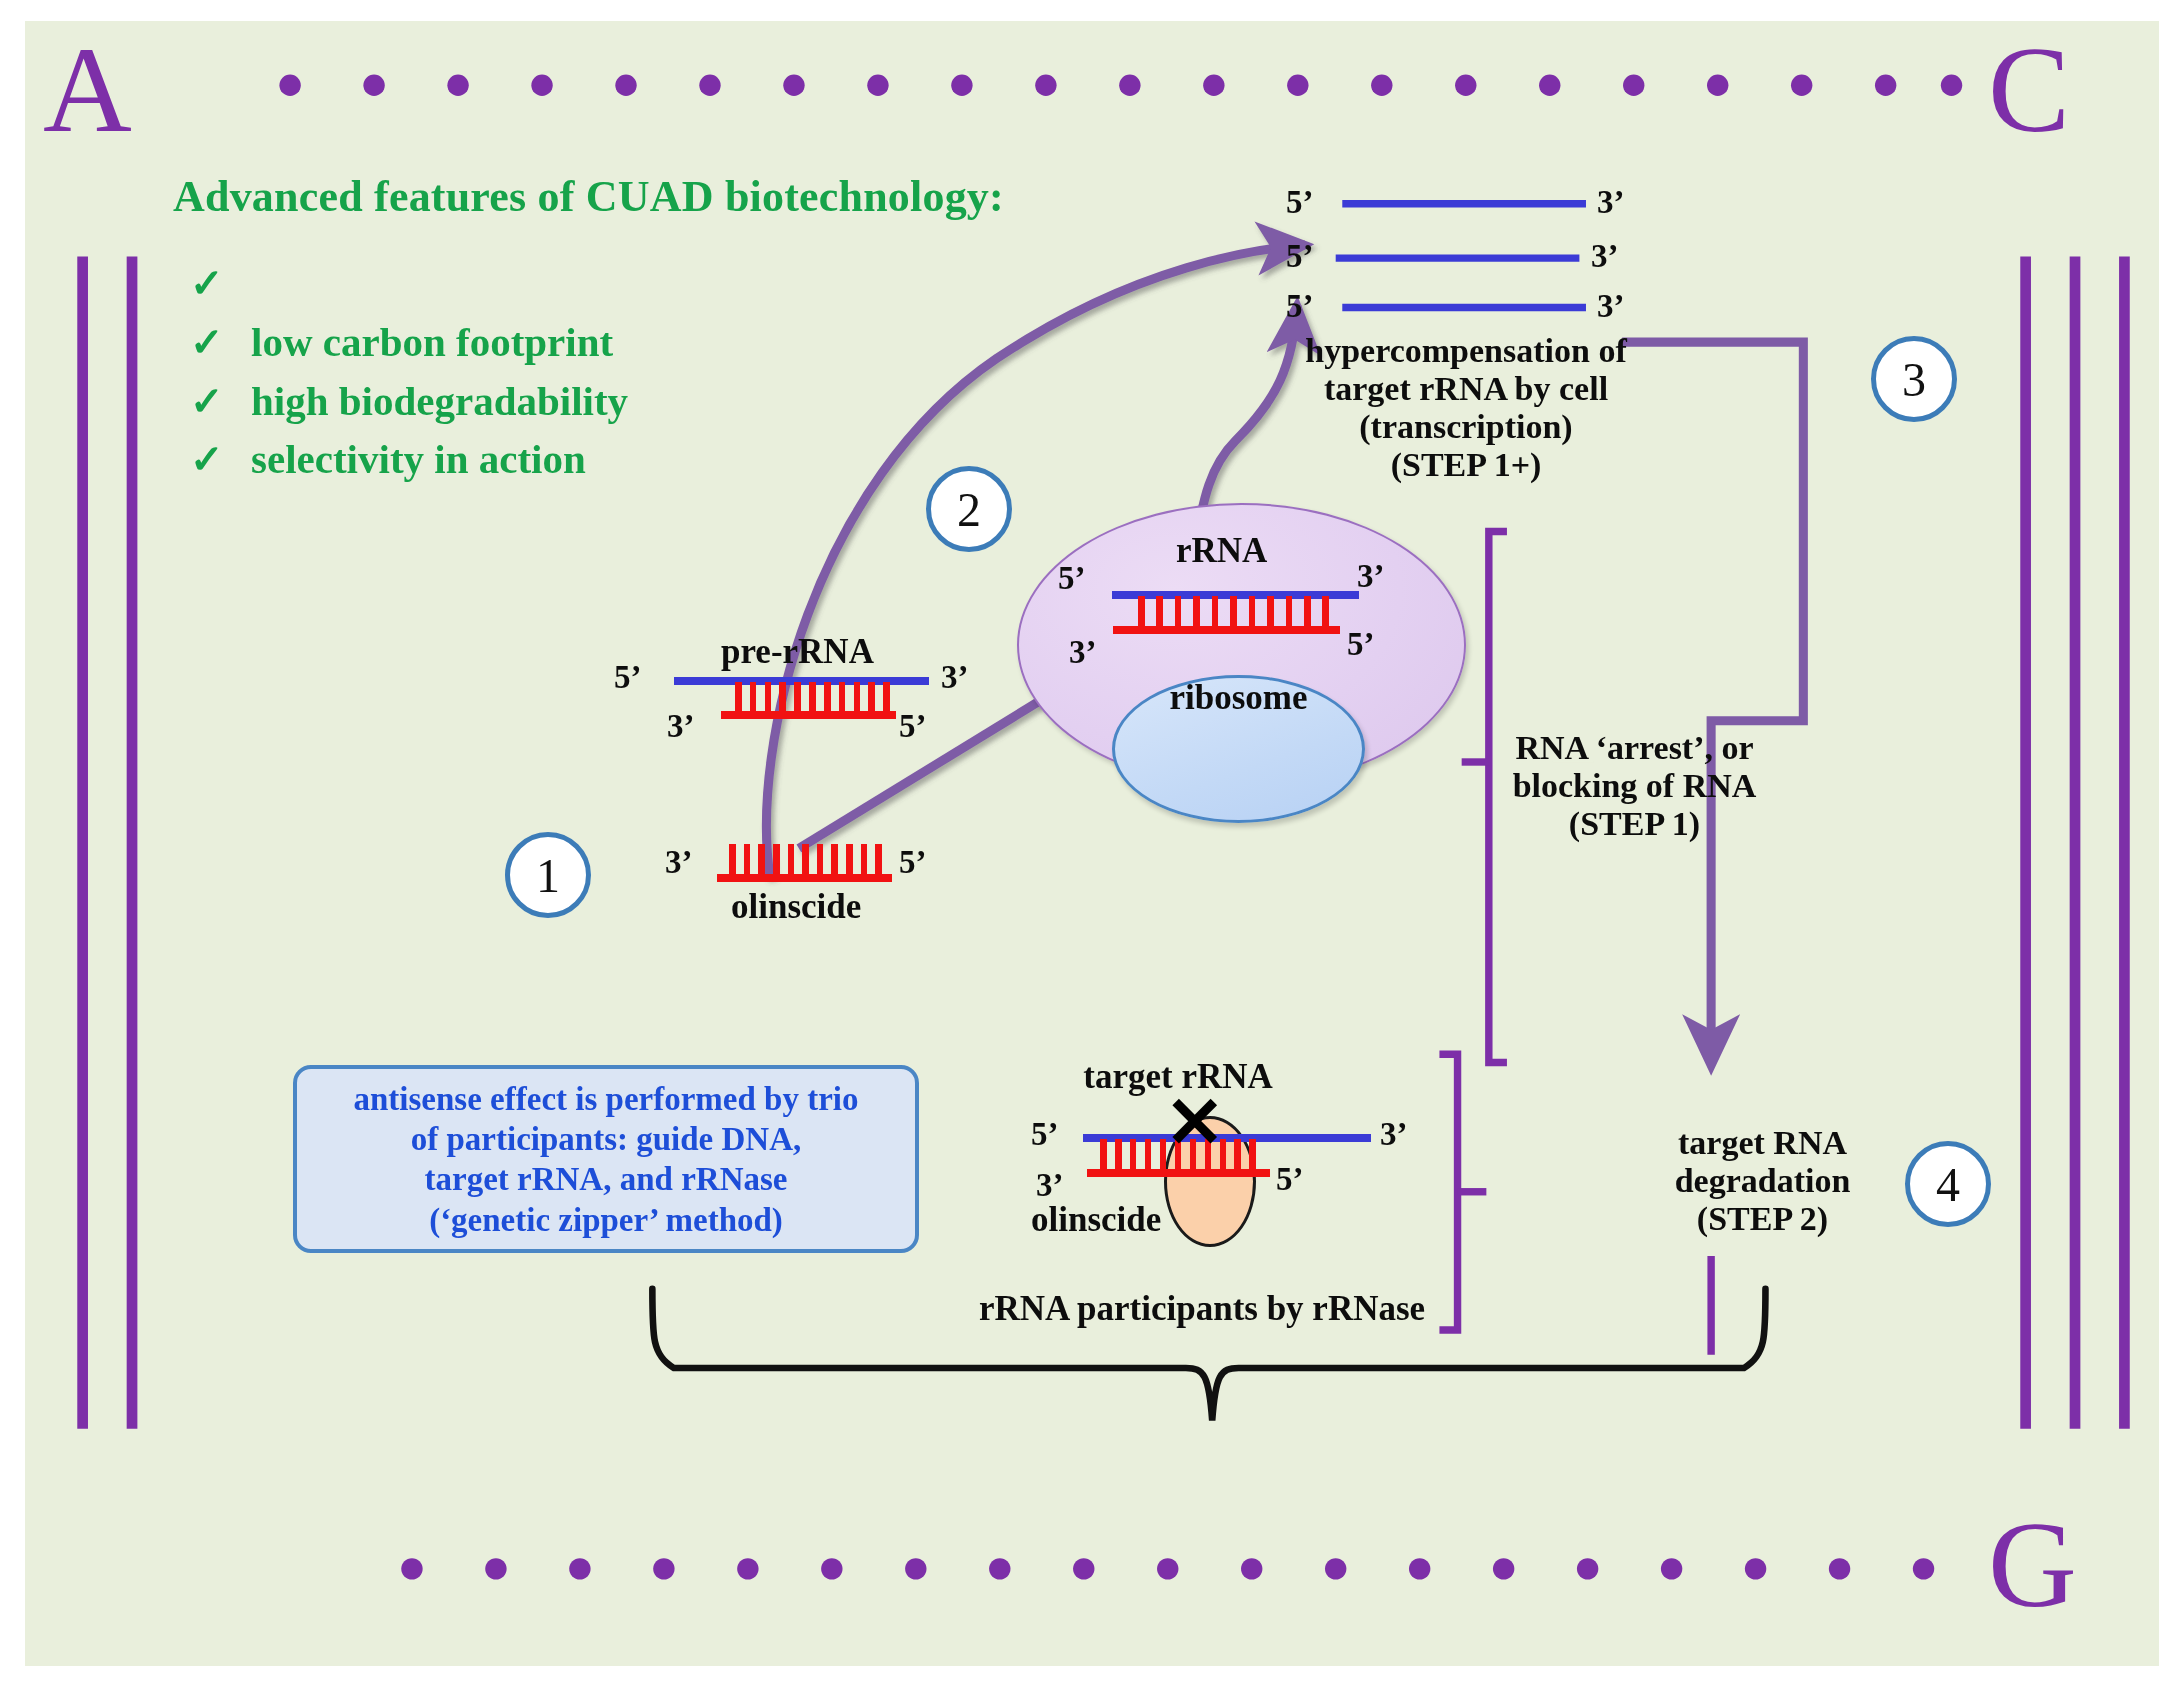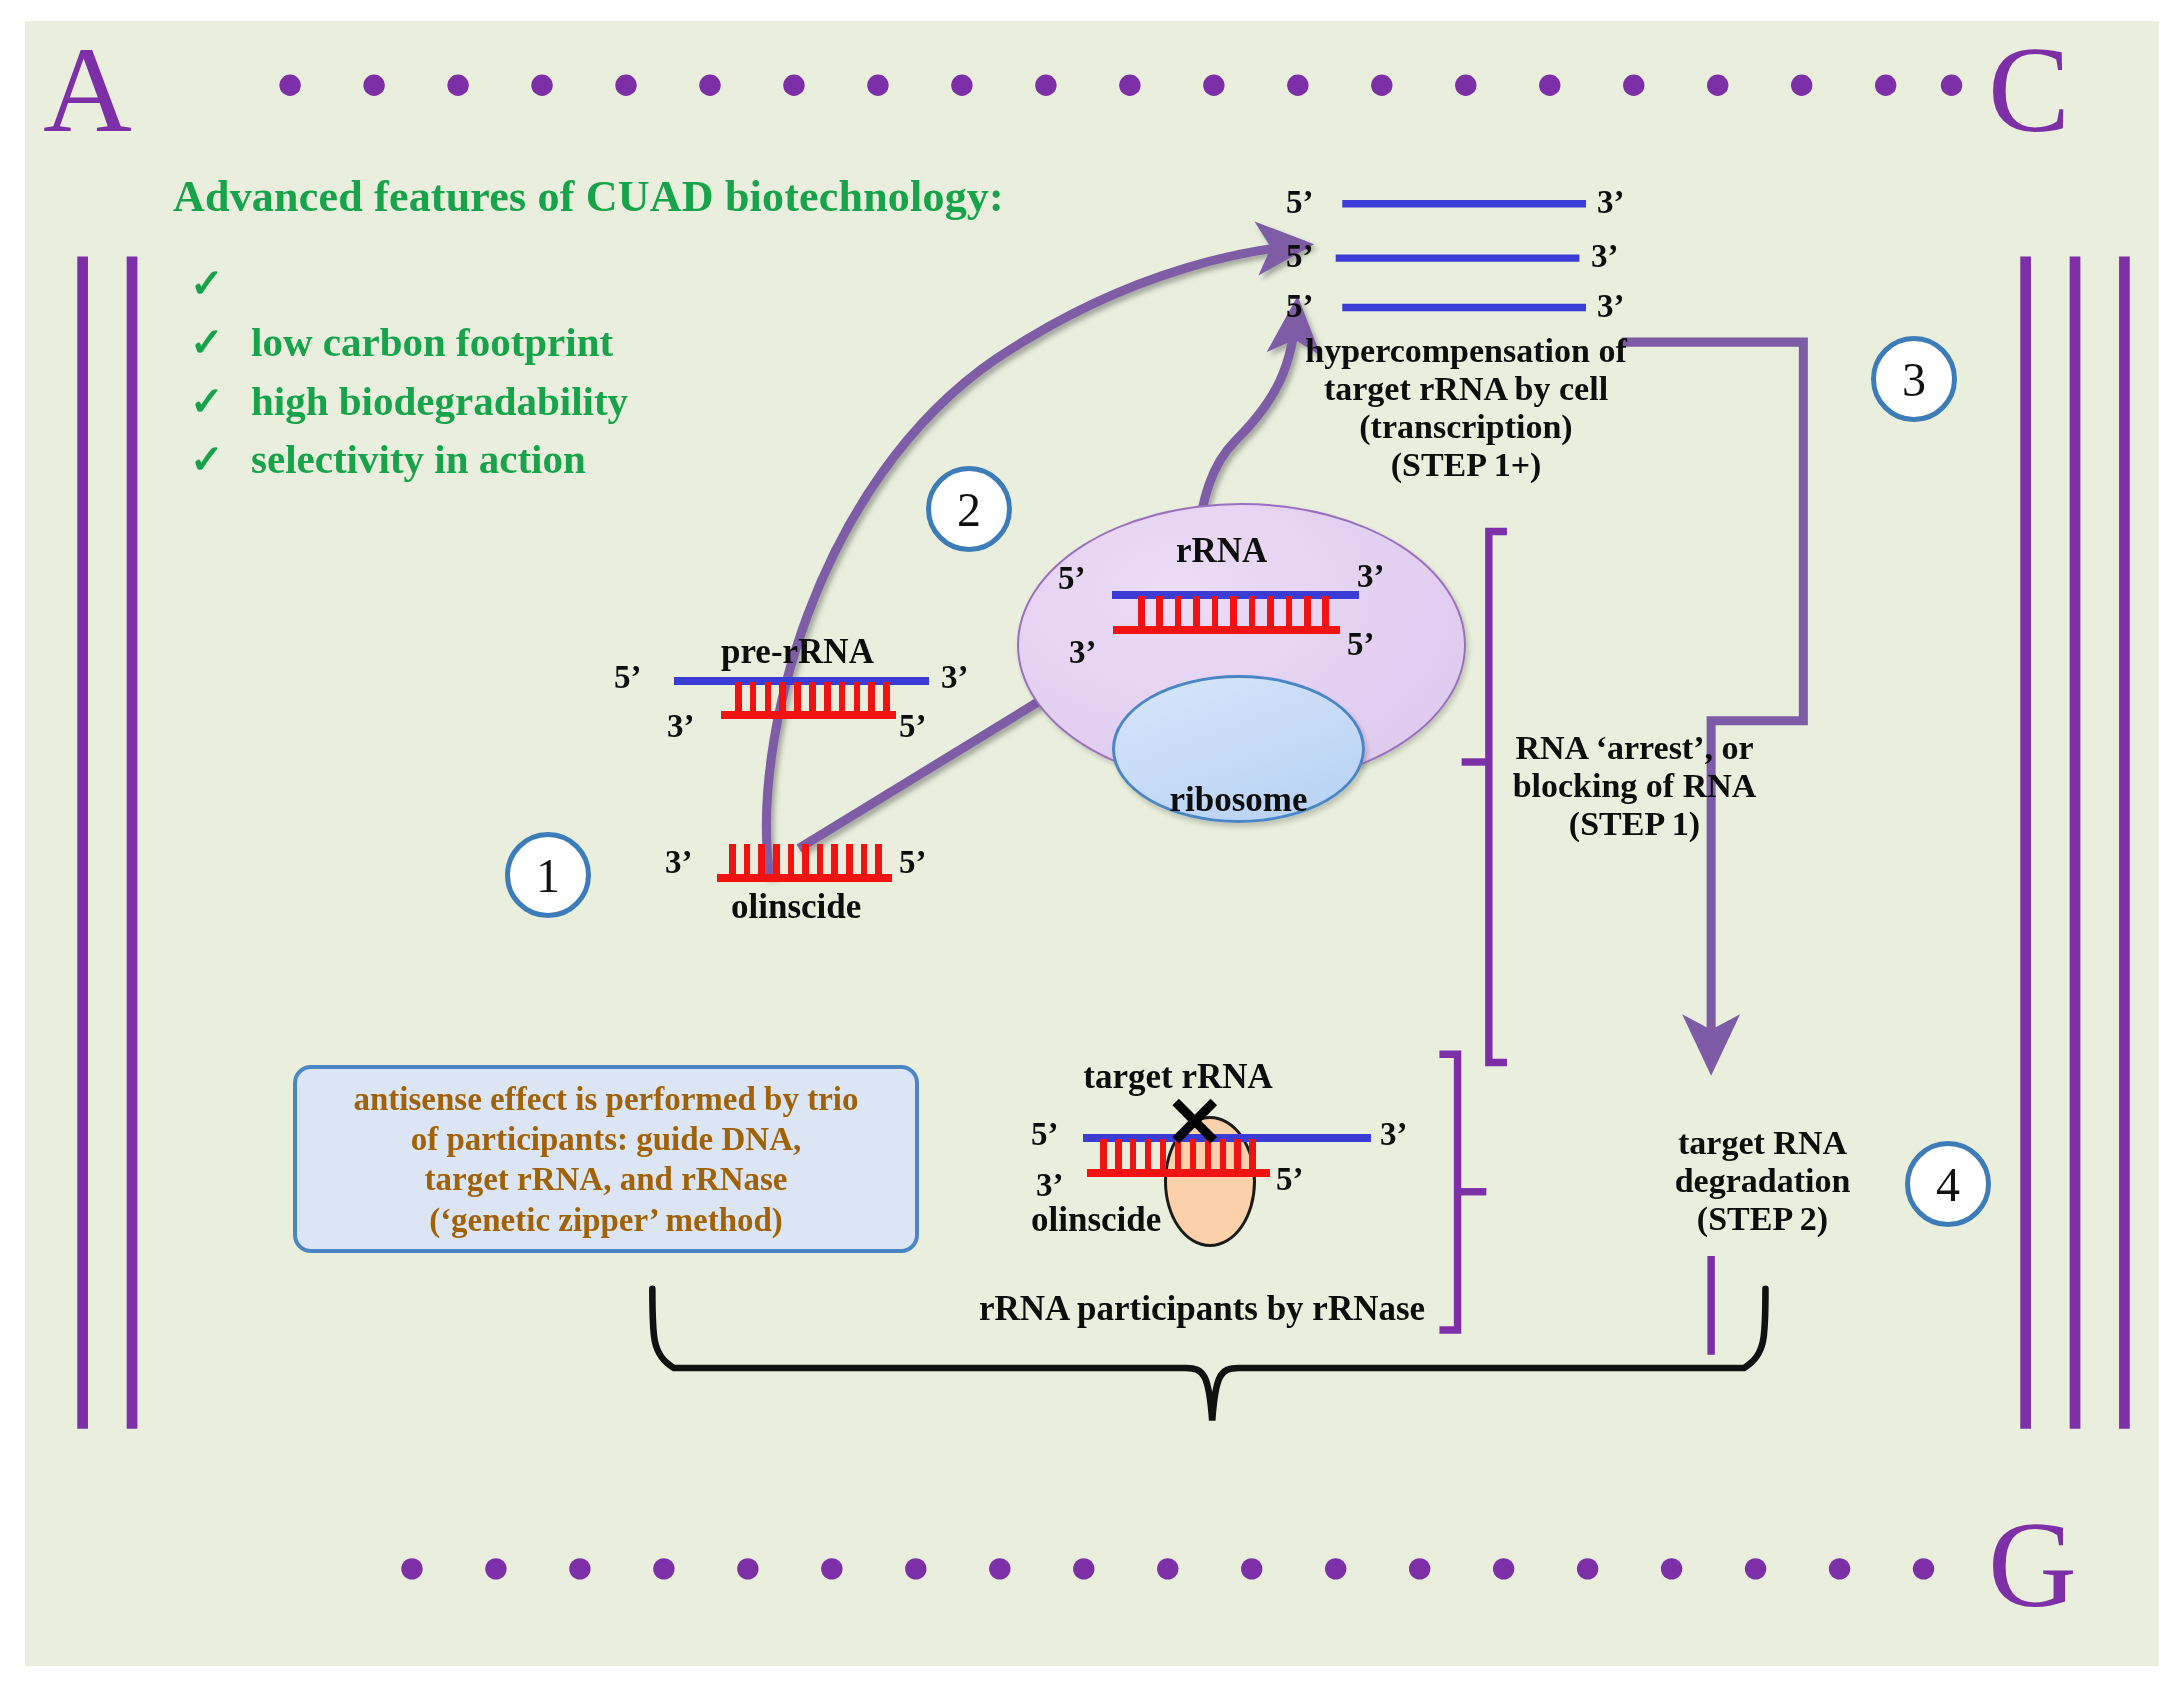--- a/index.html
+++ b/index.html
@@ -128,21 +128,21 @@
     border: 4.1px solid #4a86c5;
     border-radius: 18px;
     box-sizing: border-box;
     display: flex;
     flex-direction: column;
     align-items: center;
     justify-content: center;
     padding: 5px 11.5px;
   }
   #antisense-box .ab-line {
-    color: #a16207;
+    color: #1d4ed8;
     font-size: 33px;
     font-weight: bold;
     line-height: 1.22;
     text-align: center;
     white-space: nowrap;
   }
 
   
   #cell-oval {
     position: absolute;
@@ -155,21 +155,21 @@
   }
   #ribosome-oval {
     position: absolute;
     left: 1087px; top: 654px;
     width: 247px; height: 142px;
     border-radius: 50%;
     background: linear-gradient(160deg, #d7e6fa 0%, #c3d9f6 60%, #b7d1f4 100%);
     border: 3.3px solid #4a86c5;
     box-shadow: 2.5px 4.1px 5.8px rgba(0,0,0,0.18);
     display: flex;
-    align-items: flex-end;
+    align-items: flex-start;
     justify-content: center;
   }
   #ribosome-label {
     color: #0d0d0d;
     font-size: 35px;
     font-weight: bold;
   }
   #rrnase-oval {
     position: absolute;
     left: 1139px; top: 1095px;

